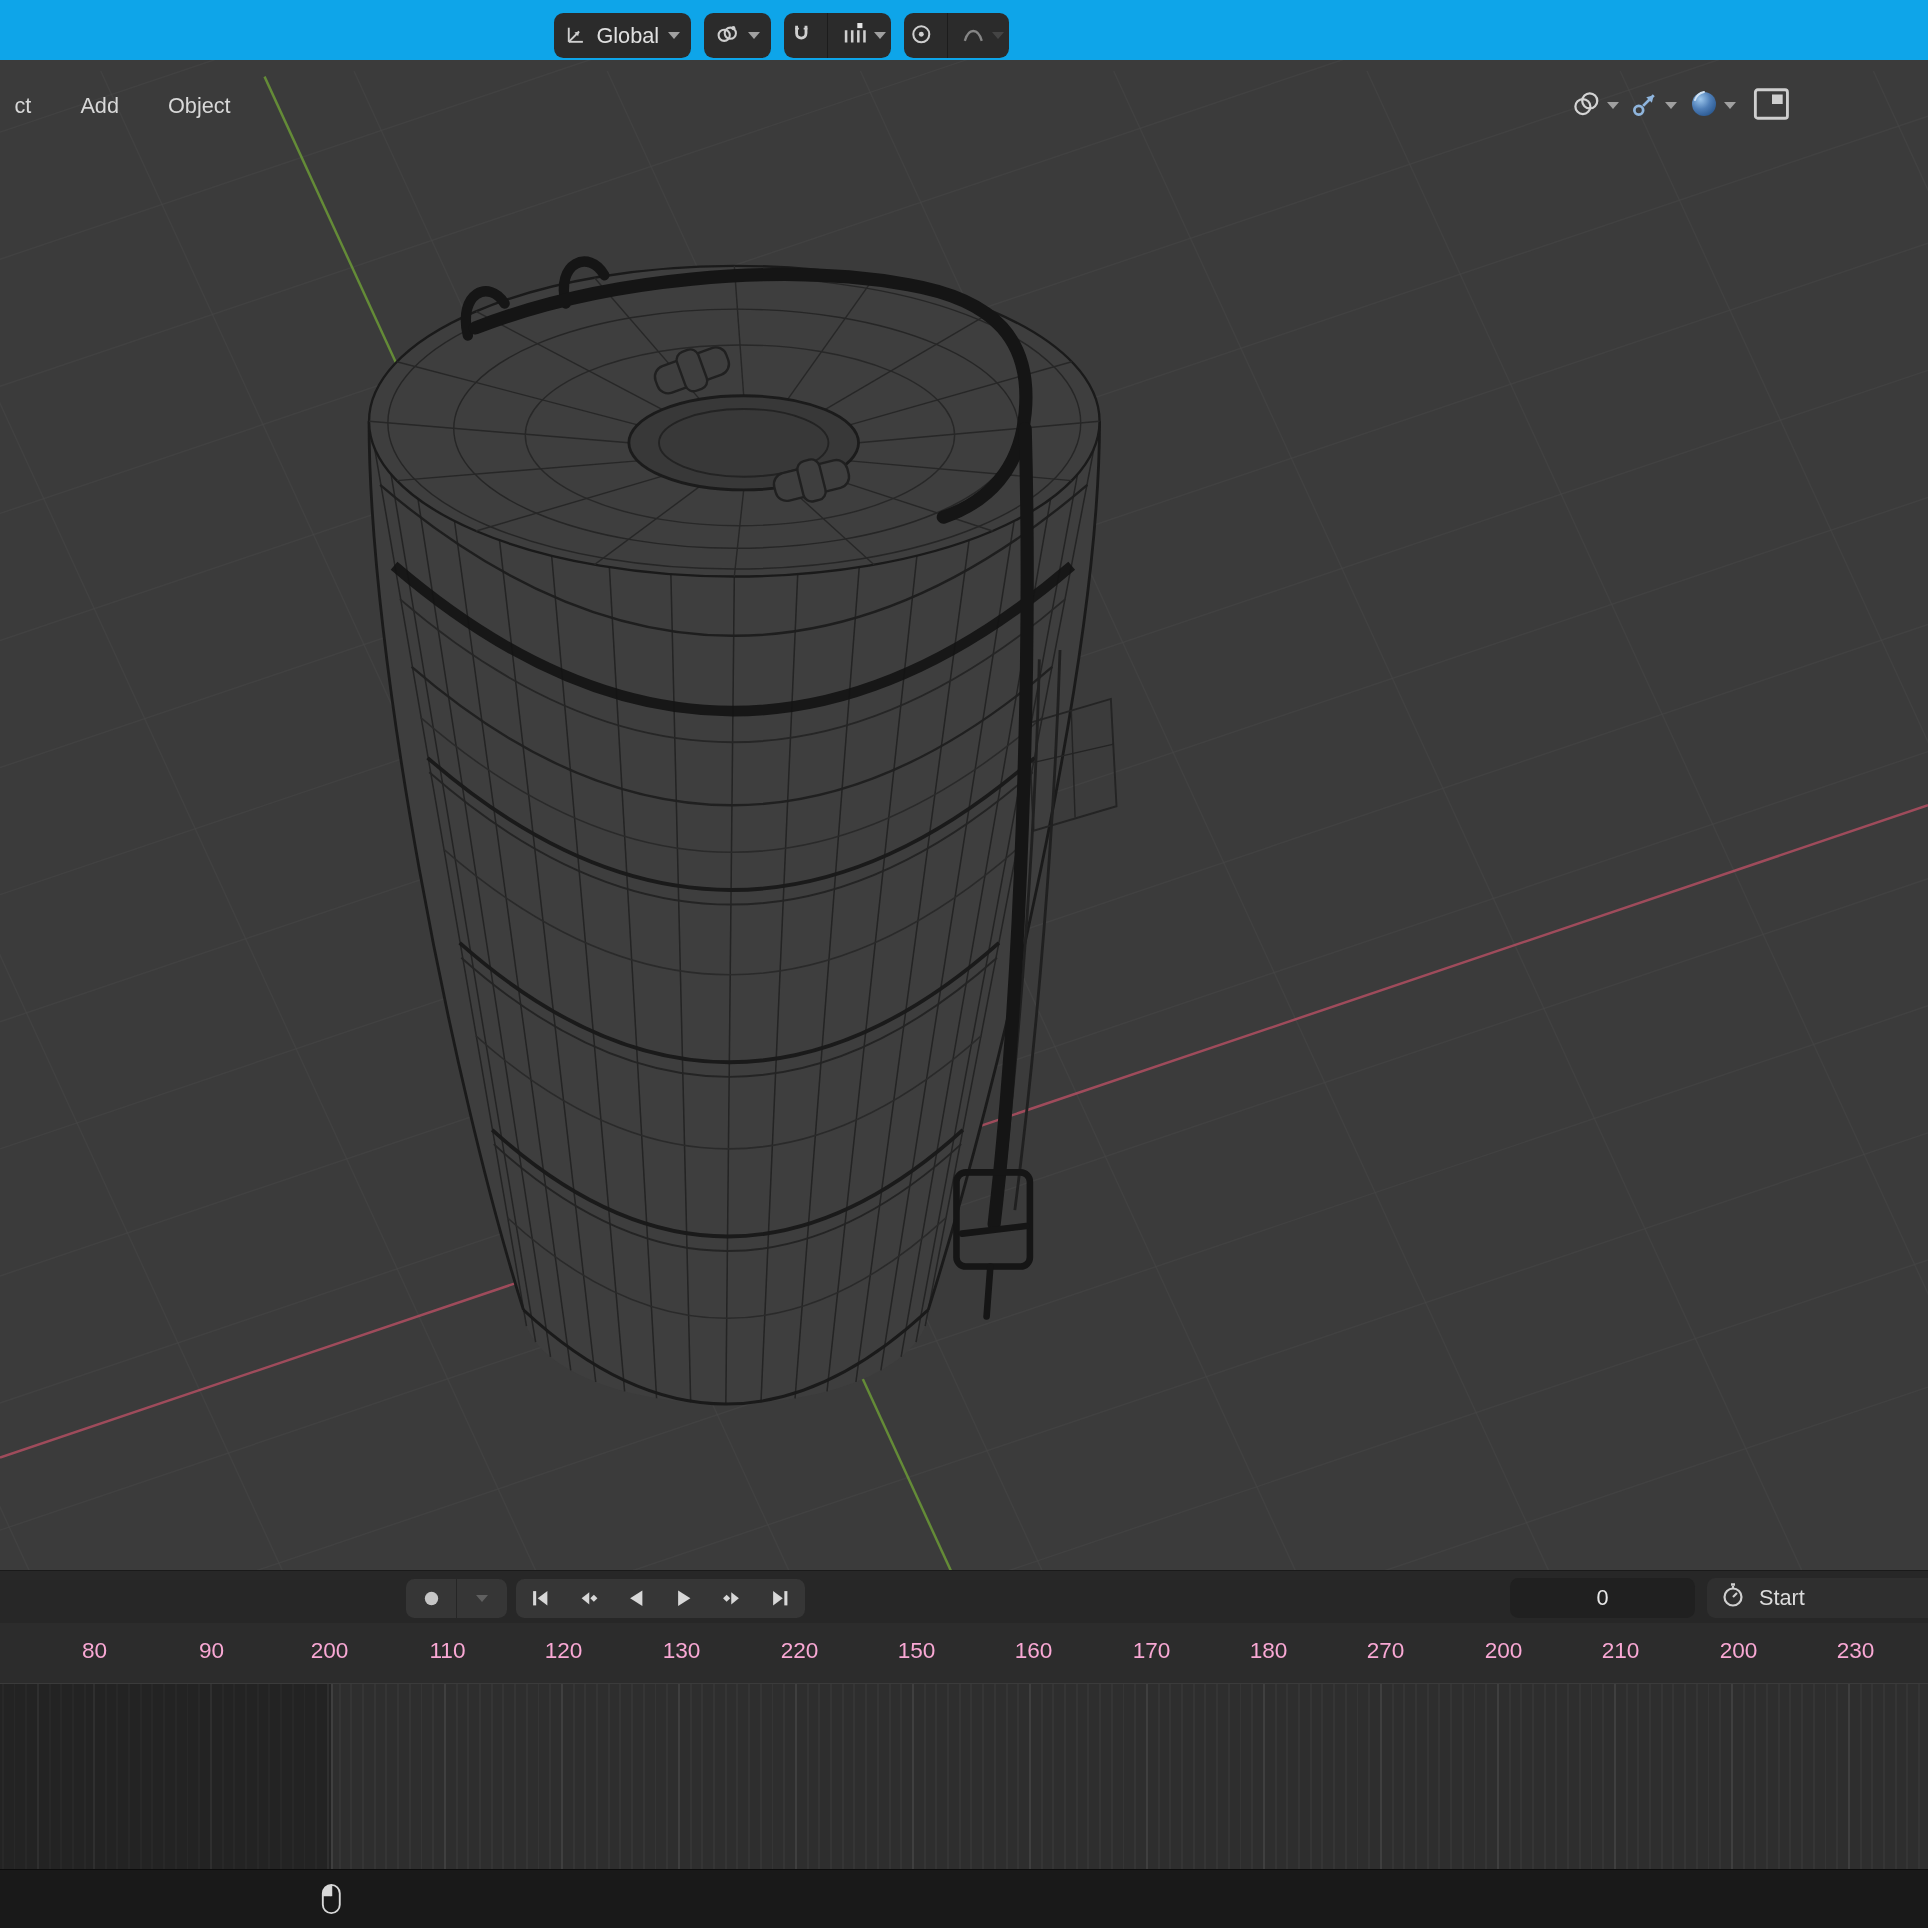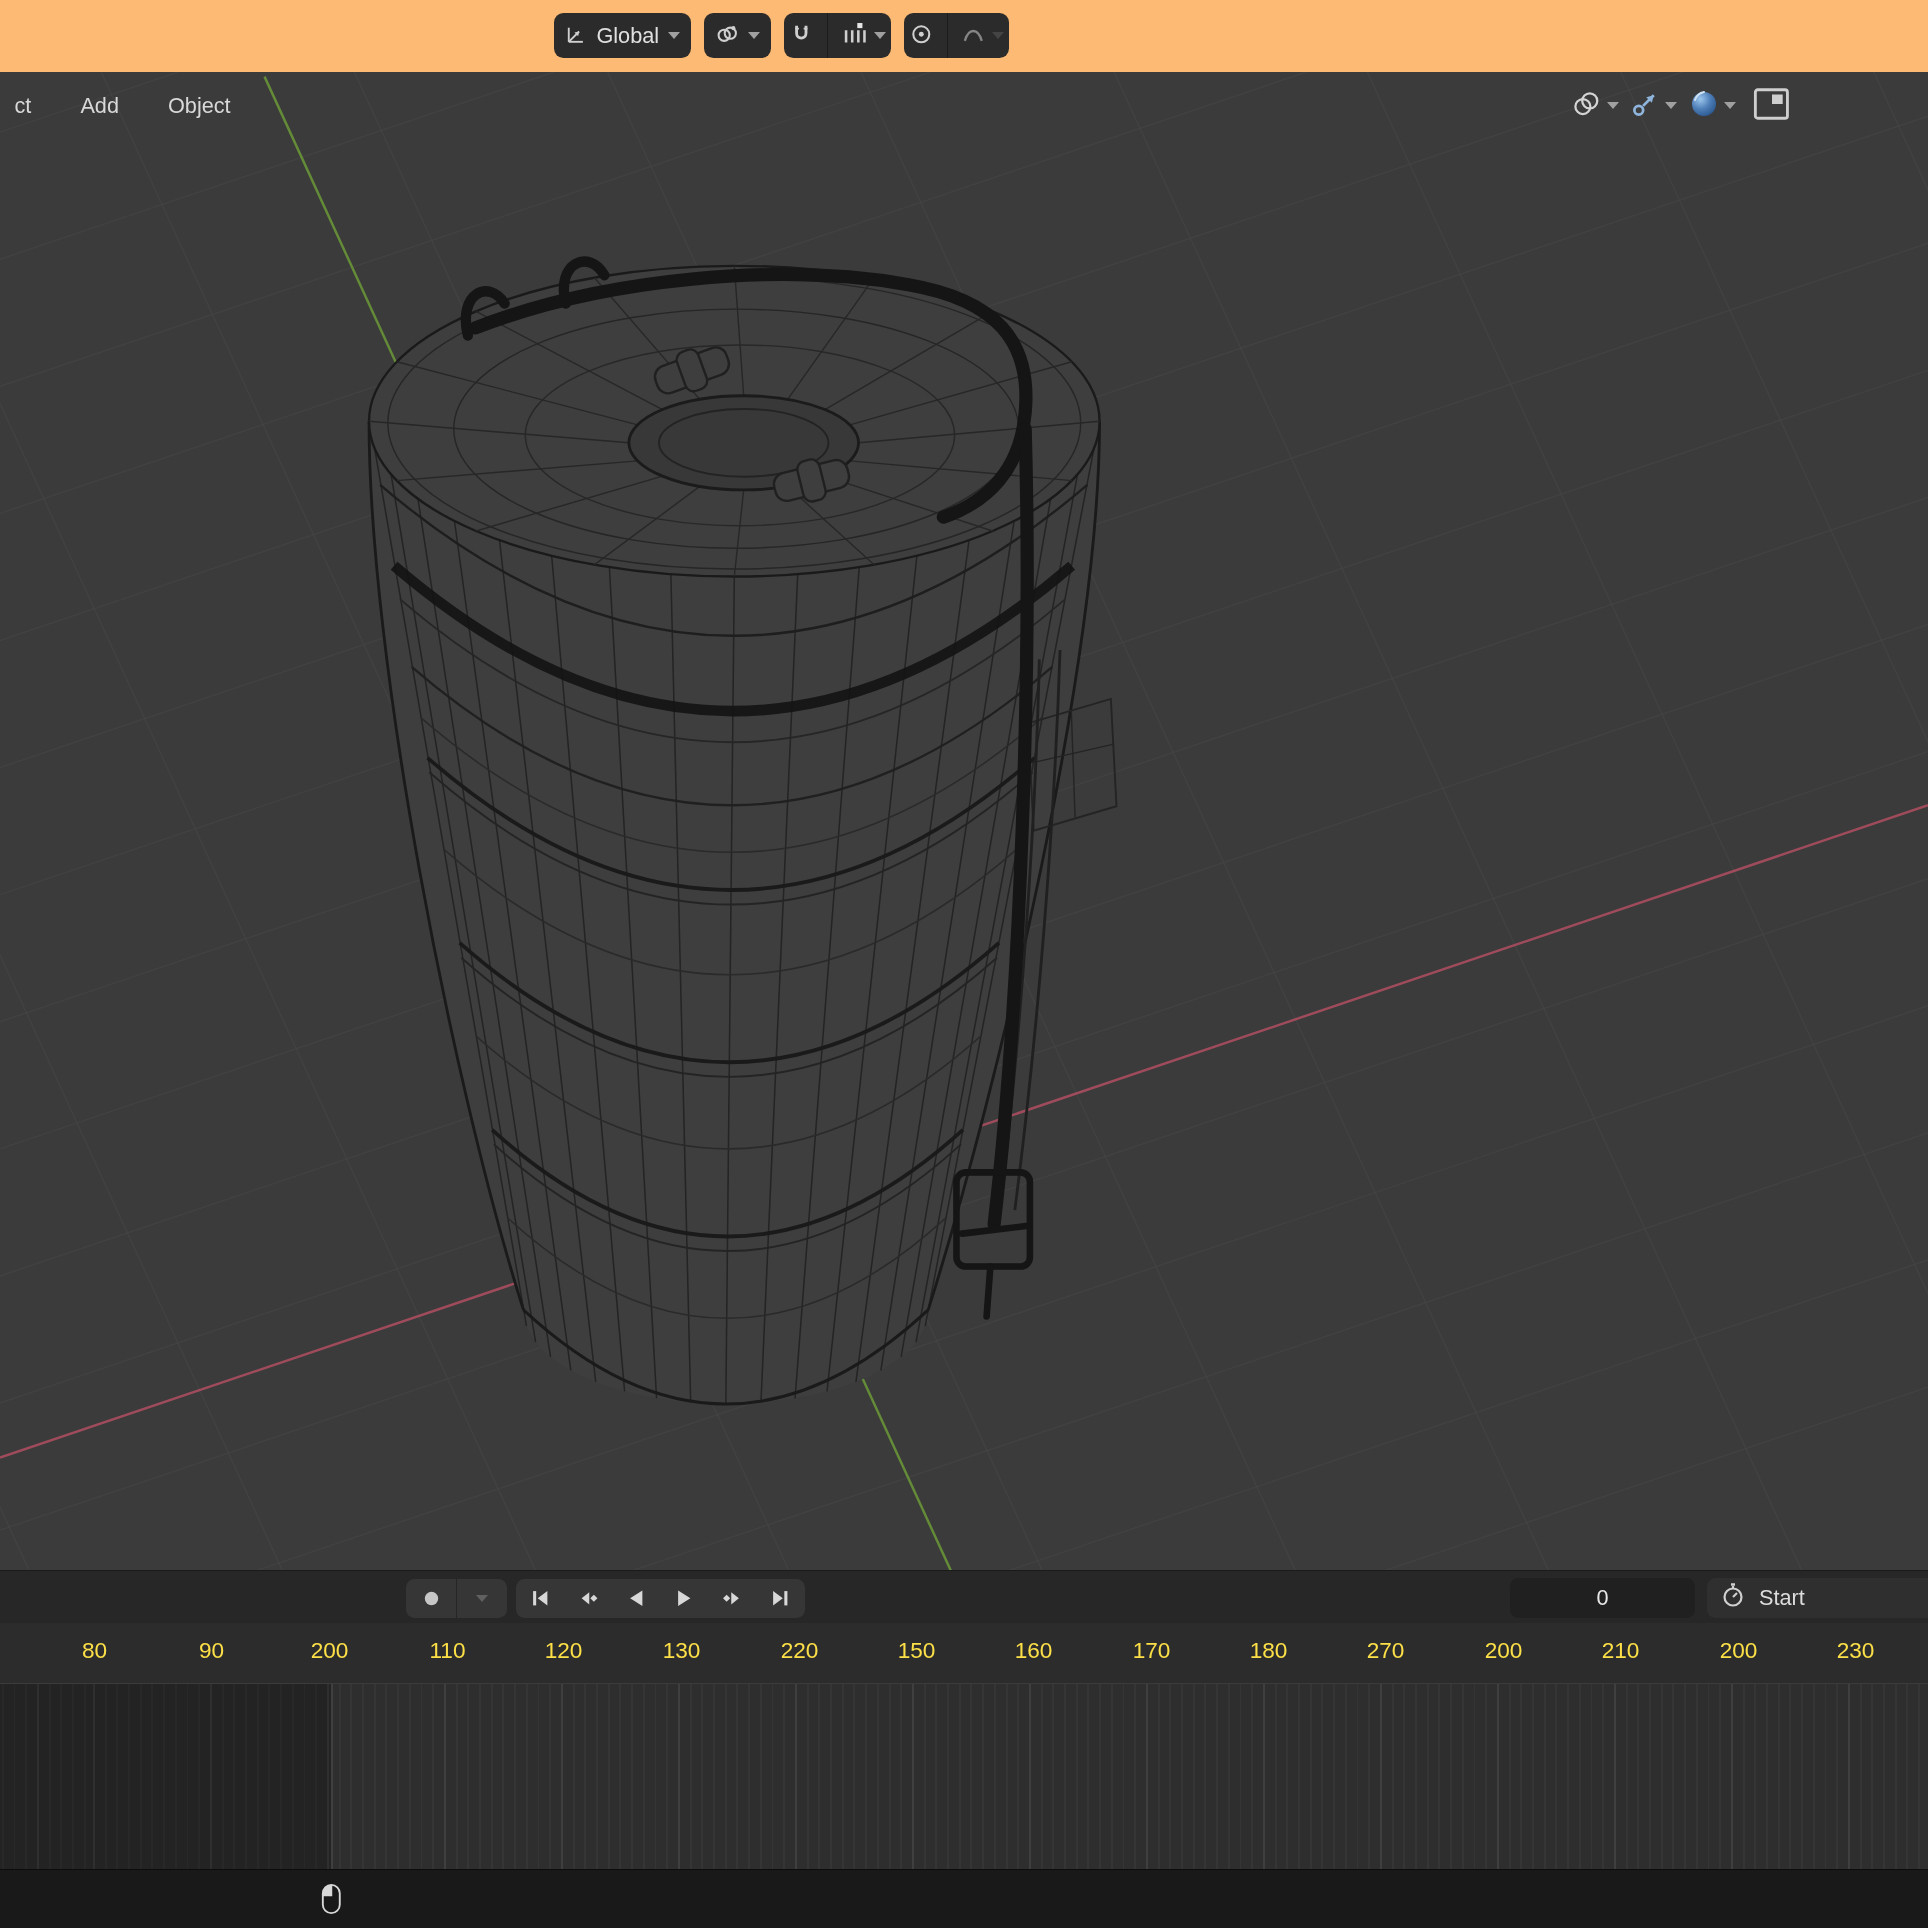--- a/index.html
+++ b/index.html
@@ -5,22 +5,22 @@
   * { box-sizing: border-box; margin: 0; padding: 0; }
   html,body { width:1928px; height:1928px; overflow:hidden; }
   body {
     position:relative;
     background:#3b3b3b;
     font-family:"Liberation Sans", sans-serif;
     color:#d6d6d6;
   }
   
   .topbar {
-    position:absolute; top:0; left:0; width:1928px; height:72px;
-    background:#fdba74; z-index:50;
+    position:absolute; top:0; left:0; width:1928px; height:60px;
+    background:#0ea5e9; z-index:50;
   }
   .topbar-controls {
     position:absolute; left:554px; top:13px; height:45px;
     display:flex; align-items:center; gap:13px;
   }
   .pill {
     background:#2b2b2b; border-radius:9.4px; height:45px;
     display:flex; align-items:center; padding:0 11.3px; gap:8.5px;
   }
   .pill .seg { display:flex; align-items:center; gap:7.5px; padding:0 5.6px; height:100%; }
@@ -60,21 +60,21 @@
     position:absolute; left:1707px; top:6.6px; width:235px; height:40px;
     background:#2f2f2f; border-radius:8.5px; display:flex; align-items:center; gap:13px; padding:0 13px;
     font-size:21.7px; color:#dcdcdc;
   }
   .tl-ruler {
     position:absolute; top:1623px; left:0; width:1928px; height:60px;
     background:#2c2c2c; z-index:40;
   }
   .ruler-label {
     position:absolute; top:15px; width:75px; text-align:center;
-    font-size:22.6px; color:#fde047;
+    font-size:22.6px; color:#f9a8d4;
   }
   .tl-track {
     position:absolute; top:1684px; left:0; width:1928px; height:185px; z-index:40;
     background-color:#2e2e2e;
     background-image:
       repeating-linear-gradient(90deg, rgba(255,255,255,0.05) 0 1.9px, transparent 1.9px 117px),
       repeating-linear-gradient(90deg, rgba(255,255,255,0.035) 0 1.9px, transparent 1.9px 11.7px);
     background-position:93px 0, 93px 0;
   }
   .track-dark { position:absolute; left:0; top:0; width:331px; height:185px; background:rgba(0,0,0,0.24); }

